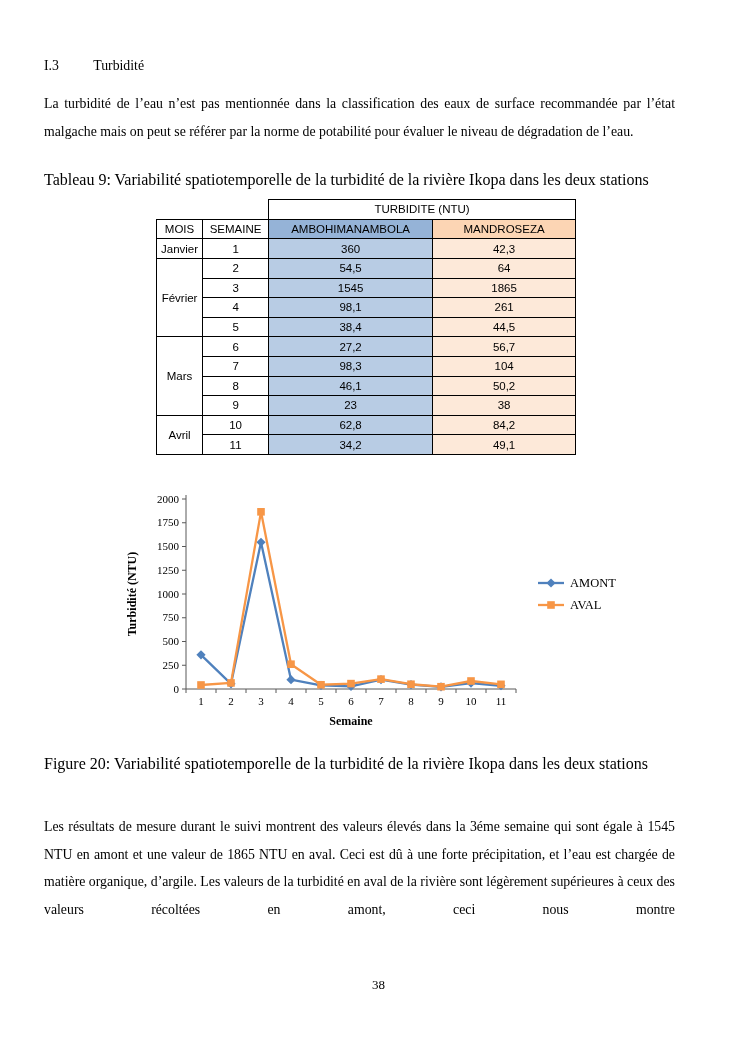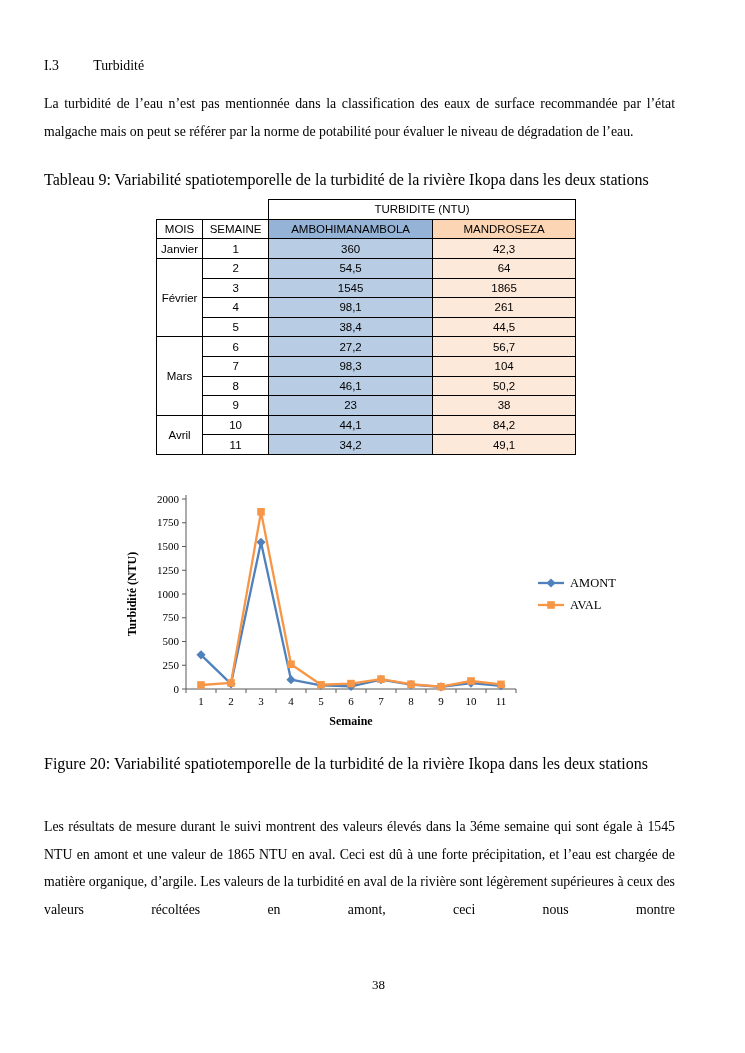--- a/index.html
+++ b/index.html
@@ -129,21 +129,21 @@
           <td class="aval-cell">50,2</td>
         </tr>
         <tr>
           <td class="semaine-cell">9</td>
           <td class="amont-cell">23</td>
           <td class="aval-cell">38</td>
         </tr>
         <tr>
           <td rowspan="2" class="mois-cell">Avril</td>
           <td class="semaine-cell">10</td>
-          <td class="amont-cell">44,1</td>
+          <td class="amont-cell">62,8</td>
           <td class="aval-cell">84,2</td>
         </tr>
         <tr>
           <td class="semaine-cell">11</td>
           <td class="amont-cell">34,2</td>
           <td class="aval-cell">49,1</td>
         </tr>
       </tbody>
   </table>
 

